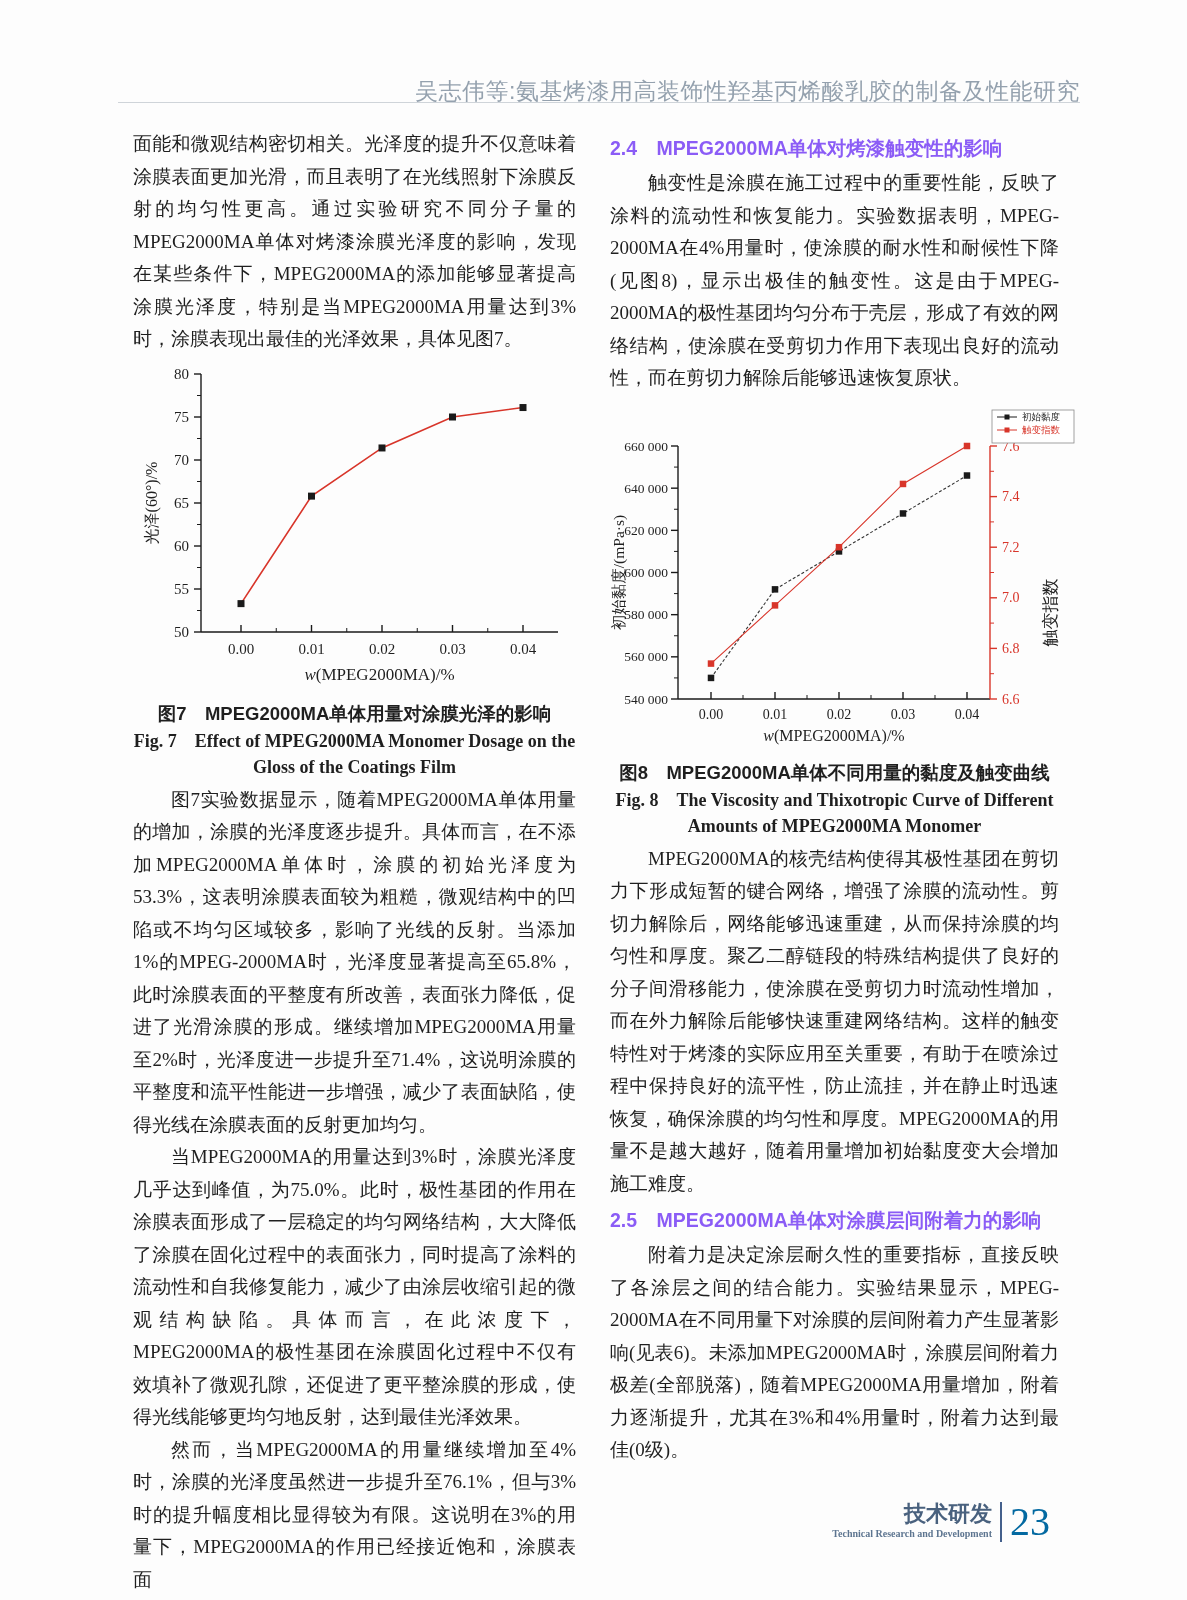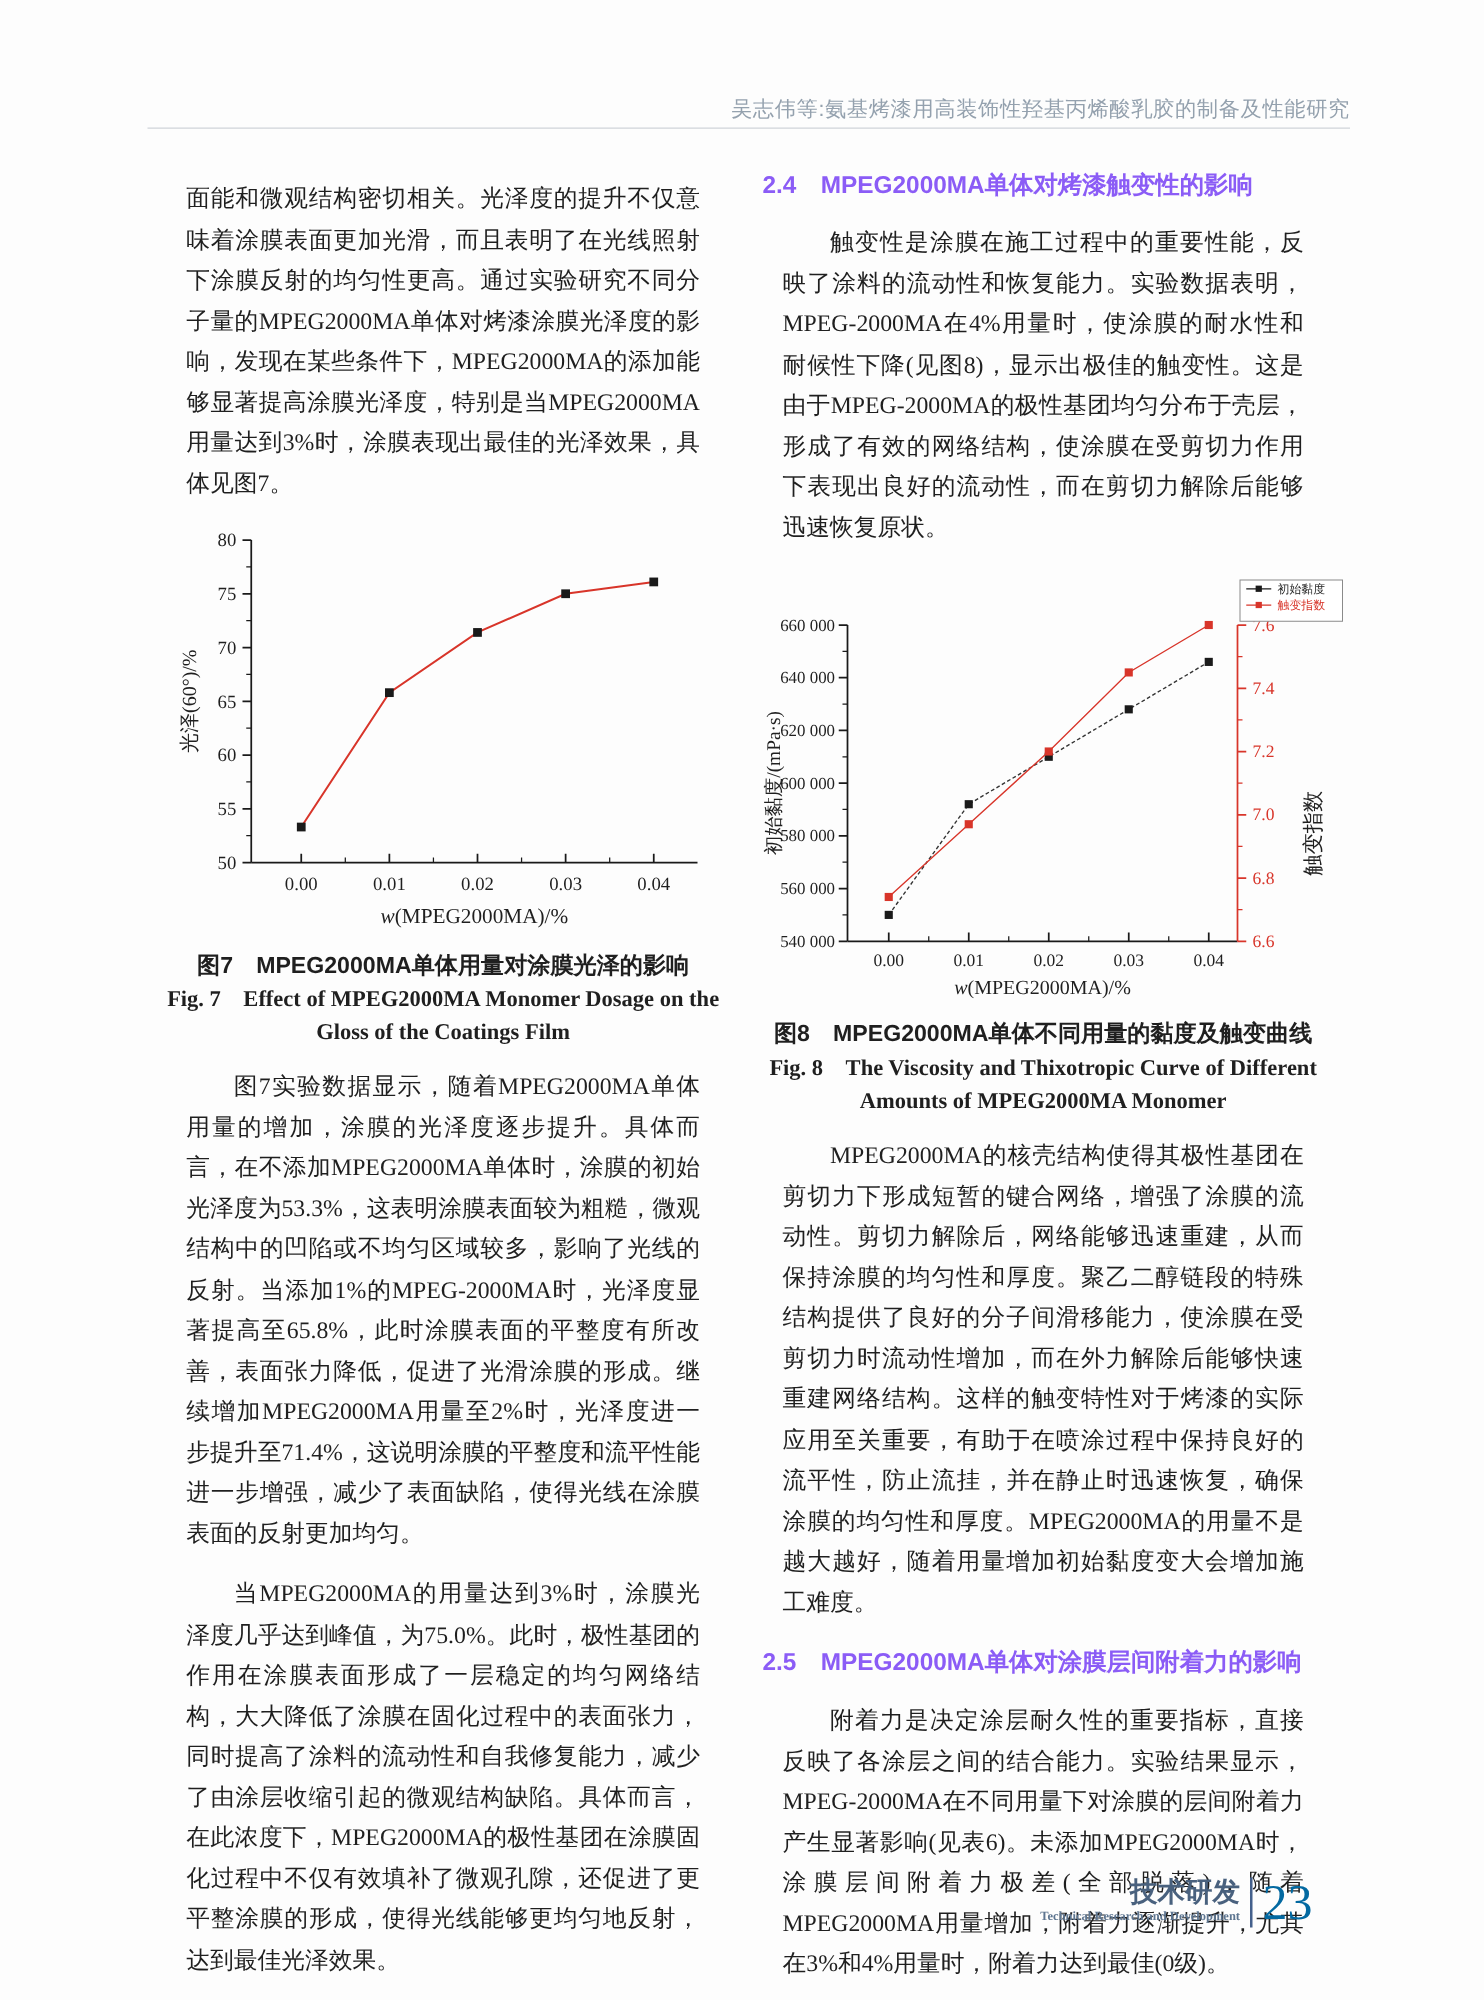--- a/index.html
+++ b/index.html
@@ -1,25 +1,25 @@
 <!DOCTYPE html>
 <html><head>
 <meta charset="utf-8">
 <style>
   html,body{margin:0;padding:0;}
   body{width:1187px;height:1600px;position:relative;background:#fdfdfd;
        font-family:"Liberation Serif","DejaVu Serif",serif;color:#1f1f1f;}
   .running-head{position:absolute;top:76px;left:118px;width:962px;text-align:right;
        font-family:Liberation Sans, sans-serif;
-       font-size:17px;color:#94a1ae;letter-spacing:.5px;}
+       font-size:23px;color:#94a1ae;letter-spacing:.5px;}
   .head-rule{position:absolute;top:102px;left:118px;width:962px;height:1px;background:#cfd4d9;}
   .col{position:absolute;top:128px;font-size:19px;line-height:32.5px;text-align:justify;}
   .col-left{left:133px;width:443px;}
   .col-right{left:610px;width:449px;}
-  p{margin:16px;}
+  p{margin:0;}
   p.indent{text-indent:2em;}
   h3.sec{margin:5px 0 4px 0;font-family:"Liberation Sans","DejaVu Sans",sans-serif;
        font-size:19.5px;font-weight:bold;color:#8b5cf6;line-height:30px;text-align:left;}
   figure{margin:0;padding:0;}
   .fig-block{margin:6px 0 4px 0;}
   .cap-zh{text-align:center;font-family:"Liberation Sans","DejaVu Sans",sans-serif;
        font-weight:bold;font-size:18.5px;line-height:28px;margin-top:14px;}
   .cap-en{text-align:center;font-weight:bold;font-size:18px;line-height:26px;}
   svg{display:block;}
   .footer{position:absolute;left:0;top:1502px;width:1050px;}
@@ -87,20 +87,21 @@
         <text x="24" y="141" font-size="16" text-anchor="middle" fill="#1f1f1f" font-family="&quot;Liberation Serif&quot;,&quot;DejaVu Serif&quot;,serif" transform="rotate(-90 24 141)">光泽(60°)/%</text>
         <text x="246.5" y="318" font-size="17" text-anchor="middle" fill="#1f1f1f" font-family="&quot;Liberation Serif&quot;,&quot;DejaVu Serif&quot;,serif"><tspan font-style="italic">w</tspan><tspan>(MPEG2000MA)/%</tspan></text>
       </svg>
     <div class="cap-zh">图7　MPEG2000MA单体用量对涂膜光泽的影响</div>
     <div class="cap-en">Fig. 7　Effect of MPEG2000MA Monomer Dosage on the</div>
     <div class="cap-en">Gloss of the Coatings Film</div>
   </figure>
 
   <p class="indent">图7实验数据显示，随着MPEG2000MA单体用量的增加，涂膜的光泽度逐步提升。具体而言，在不添加MPEG2000MA单体时，涂膜的初始光泽度为53.3%，这表明涂膜表面较为粗糙，微观结构中的凹陷或不均匀区域较多，影响了光线的反射。当添加1%的MPEG-2000MA时，光泽度显著提高至65.8%，此时涂膜表面的平整度有所改善，表面张力降低，促进了光滑涂膜的形成。继续增加MPEG2000MA用量至2%时，光泽度进一步提升至71.4%，这说明涂膜的平整度和流平性能进一步增强，减少了表面缺陷，使得光线在涂膜表面的反射更加均匀。</p>
   <p class="indent">当MPEG2000MA的用量达到3%时，涂膜光泽度几乎达到峰值，为75.0%。此时，极性基团的作用在涂膜表面形成了一层稳定的均匀网络结构，大大降低了涂膜在固化过程中的表面张力，同时提高了涂料的流动性和自我修复能力，减少了由涂层收缩引起的微观结构缺陷。具体而言，在此浓度下，MPEG2000MA的极性基团在涂膜固化过程中不仅有效填补了微观孔隙，还促进了更平整涂膜的形成，使得光线能够更均匀地反射，达到最佳光泽效果。</p>
+  <p class="indent">然而，当MPEG2000MA的用量继续增加至4%时，涂膜的光泽度虽然进一步提升至76.1%，但与3%时的提升幅度相比显得较为有限。这说明在3%的用量下，MPEG2000MA的作用已经接近饱和，涂膜表面</p>
 </div>
 
 <div class="col col-right">
   <h3 class="sec">2.4　MPEG2000MA单体对烤漆触变性的影响</h3>
   <p class="indent">触变性是涂膜在施工过程中的重要性能，反映了涂料的流动性和恢复能力。实验数据表明，MPEG-2000MA在4%用量时，使涂膜的耐水性和耐候性下降(见图8)，显示出极佳的触变性。这是由于MPEG-2000MA的极性基团均匀分布于壳层，形成了有效的网络结构，使涂膜在受剪切力作用下表现出良好的流动性，而在剪切力解除后能够迅速恢复原状。</p>
 
   <figure class="fig-block">
     <svg width="470" height="344" viewBox="0 0 470 344">
         <line x1="68" y1="45" x2="68" y2="298" stroke="#1a1a1a" stroke-width="1.4"></line>
         <line x1="68" y1="298" x2="380" y2="298" stroke="#1a1a1a" stroke-width="1.4"></line>

